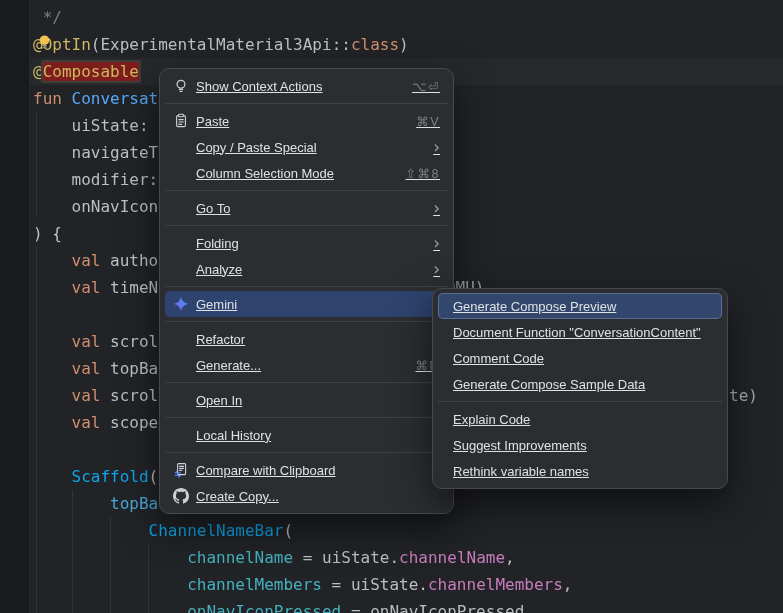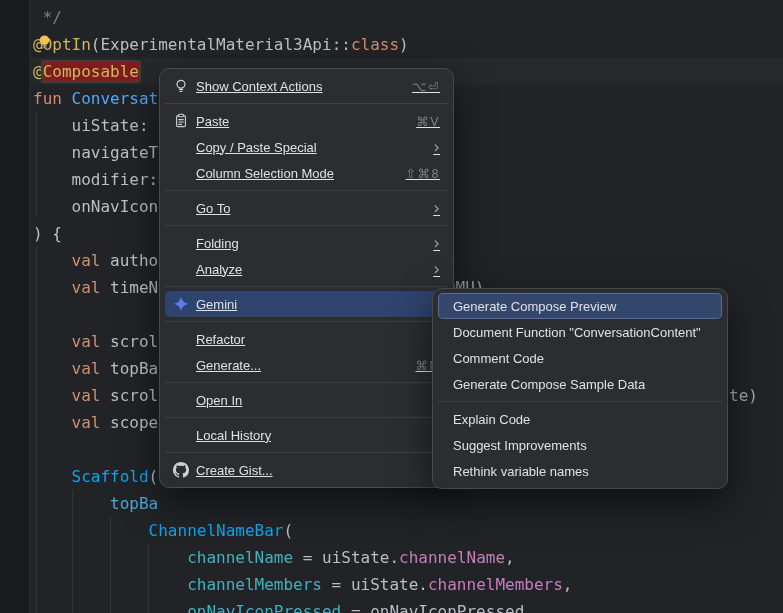--- a/index.html
+++ b/index.html
@@ -52,21 +52,21 @@
     border-radius:10px; box-shadow:0 14px 36px rgba(0,0,0,.55);
     padding:4px 0; font:13px "Liberation Sans",sans-serif; color:#DFE1E5;
   }
   .ctx  { left:159px; top:68px;  width:295px; z-index:10;text-decoration:underline; }
   .sub  { left:432px; top:288px; width:296px; z-index:11; }
   .menu-row {
     height:26px; margin:0 5px; border-radius:5px;
     display:flex; align-items:center; padding:0 8px;
   }
   .ctx .menu-row { padding-left:8px; }
-  .sub .menu-row { padding:0 10px 0 15px; }
+  .sub .menu-row { padding:0 10px 0 15px;text-decoration:underline; }
   .menu-row.selected { background:#2E436E; }
   .sub .menu-row.selected { background:#33466B; box-shadow:inset 0 0 0 1px #5A6D97; }
   .mi {
     width:16px; height:16px; margin-right:7px; flex:none;
     display:inline-flex; align-items:center; justify-content:center;
   }
   .mi svg { display:block; }
   .lbl { white-space:nowrap; }
   .sc  { margin-left:auto; color:#7E828A; font-size:12.5px; letter-spacing:1.5px; padding-left:14px; }
   .arrow { margin-left:auto; color:#9A9DA3; font-size:17px; line-height:14px; padding-left:14px; font-family:"DejaVu Sans",sans-serif; }
@@ -183,24 +183,35 @@
       <div class="menu-sep"></div>
       <div class="menu-row">
         <span class="mi"></span>
         <span class="lbl">Local History</span>
         <span class="arrow">›</span>
       </div>
       <div class="menu-sep"></div>
       <div class="menu-row">
         <span class="mi">
           <svg width="16" height="16" viewBox="0 0 16 16">
+            <rect x="4.6" y="1.6" width="8" height="11" rx="1" fill="none" stroke="#CED0D6" stroke-width="1.1"></rect>
+            <path d="M6.6 4.4h4M6.6 6.4h4M6.6 8.4h2.2" stroke="#CED0D6" stroke-width="1.1" stroke-linecap="round"></path>
+            <path d="M7.4 10.9H2.3M2.3 10.9l1.6-1.5" fill="none" stroke="#548AF7" stroke-width="1.2" stroke-linecap="round" stroke-linejoin="round"></path>
+            <path d="M2.3 13.5h5.1M7.4 13.5l-1.6 1.5" fill="none" stroke="#548AF7" stroke-width="1.2" stroke-linecap="round" stroke-linejoin="round"></path>
+          </svg>
+        </span>
+        <span class="lbl">Compare with Clipboard</span>
+      </div>
+      <div class="menu-row">
+        <span class="mi">
+          <svg width="16" height="16" viewBox="0 0 16 16">
             <path fill="#CED0D6" d="M8 0C3.58 0 0 3.58 0 8c0 3.54 2.29 6.53 5.47 7.59.4.07.55-.17.55-.38 0-.19-.01-.82-.01-1.49-2.01.37-2.53-.49-2.69-.94-.09-.23-.48-.94-.82-1.13-.28-.15-.68-.52-.01-.53.63-.01 1.08.58 1.23.82.72 1.21 1.87.87 2.33.66.07-.52.28-.87.51-1.07-1.78-.2-3.64-.89-3.64-3.95 0-.87.31-1.59.82-2.15-.08-.2-.36-1.02.08-2.12 0 0 .67-.21 2.2.82.64-.18 1.32-.27 2-.27s1.36.09 2 .27c1.53-1.04 2.2-.82 2.2-.82.44 1.1.16 1.92.08 2.12.51.56.82 1.27.82 2.15 0 3.07-1.87 3.75-3.65 3.95.29.25.54.73.54 1.48 0 1.07-.01 1.93-.01 2.2 0 .21.15.46.55.38A8.01 8.01 0 0 0 16 8c0-4.42-3.58-8-8-8z"></path>
           </svg>
         </span>
-        <span class="lbl">Create Gist...</span>
+        <span class="lbl">Create Copy...</span>
       </div>
     </div>
   <div class="menu sub" id="gemini-menu">
       <div class="menu-row selected">
         <span class="lbl">Generate Compose Preview</span>
       </div>
       <div class="menu-row">
         <span class="lbl">Document Function "ConversationContent"</span>
       </div>
       <div class="menu-row">

